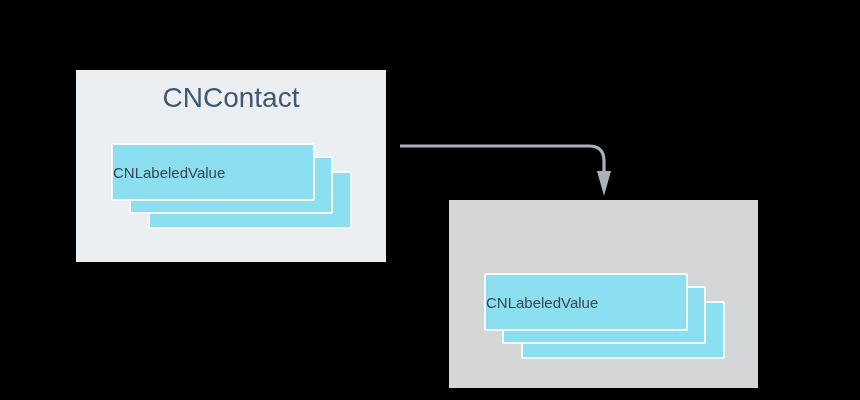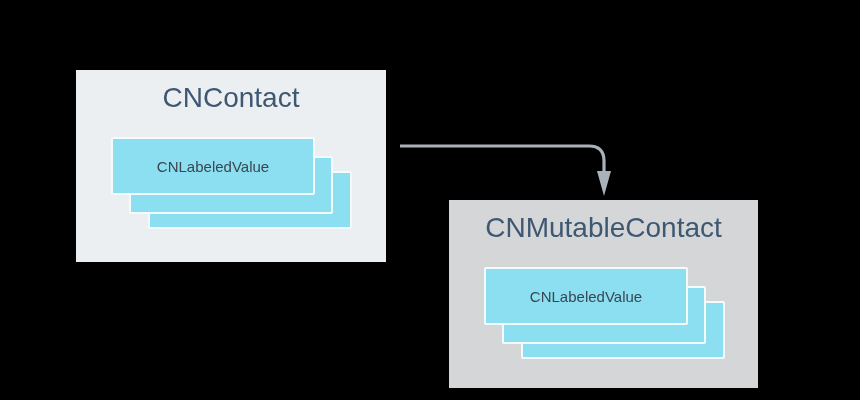--- a/index.html
+++ b/index.html
@@ -34,22 +34,22 @@
     position: absolute;
     width: 204px; height: 58px;
     background: #8BDFF1;
     border: 2px solid #F4FBFD;
     border-radius: 2px;
     box-sizing: border-box;
   }
   .card.back  { left: 72px; top: 101px; }
   .card.mid   { left: 53px; top: 86px; }
   .card.front {
-    left: 35px; top: 67px;
-    display: flex; align-items: center; justify-content: center;
+    left: 35px; top: 73px;
+    display: flex; align-items: center; justify-content: flex-start;
   }
   .card-label {
     font-size: 15px;
     color: #3B4650;
   }
   .arrow-layer {
     position: absolute; left: 0; top: 0;
     width: 860px; height: 400px;
     pointer-events: none;
   }
@@ -62,21 +62,20 @@
   <div class="node node-contact">
     <div class="node-title">CNContact</div>
     <div class="card back"></div>
     <div class="card mid"></div>
     <div class="card front">
       <span class="card-label">CNLabeledValue</span>
     </div>
   </div>
 
   <div class="node node-mutable">
-    <div class="node-title">CNMutableContact</div>
     <div class="card back"></div>
     <div class="card mid"></div>
     <div class="card front">
       <span class="card-label">CNLabeledValue</span>
     </div>
   </div>
 
   <svg class="arrow-layer" width="860" height="400" viewBox="0 0 860 400">
     <path d="M400,146 H589 Q604,146 604,161 V172" stroke="#A9B2BB" stroke-width="3.2" fill="none"></path>
     <polygon points="597,171 611,171 604,196" fill="#A9B2BB"></polygon>

